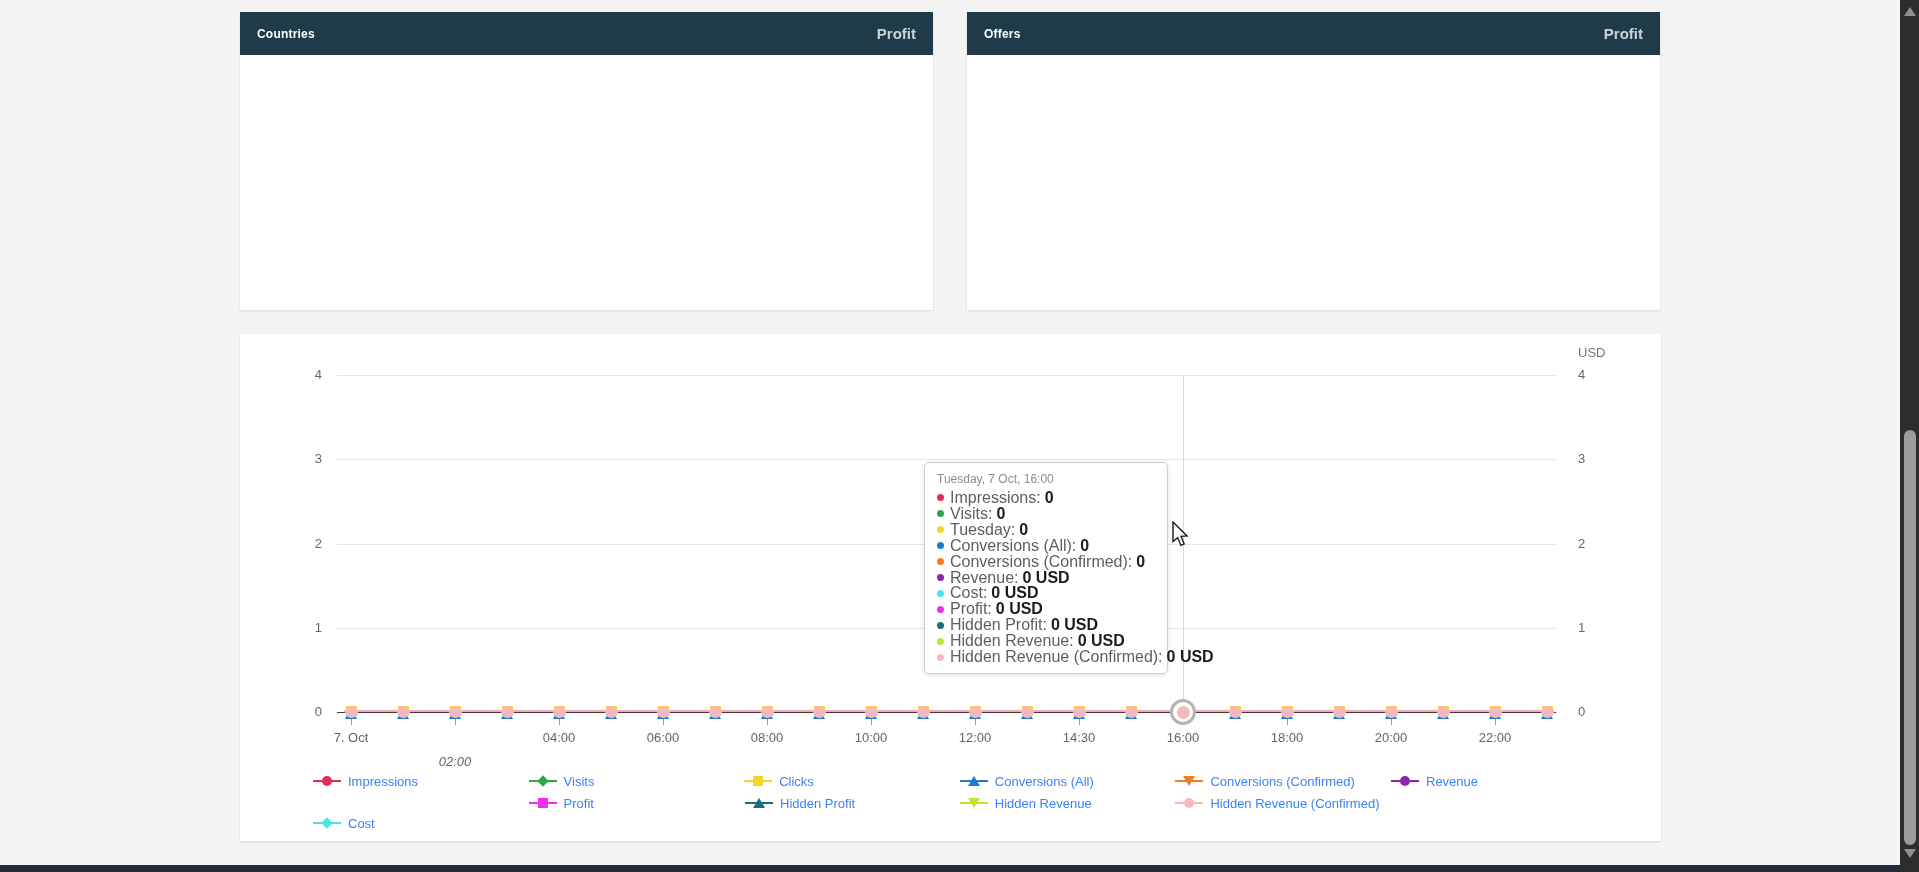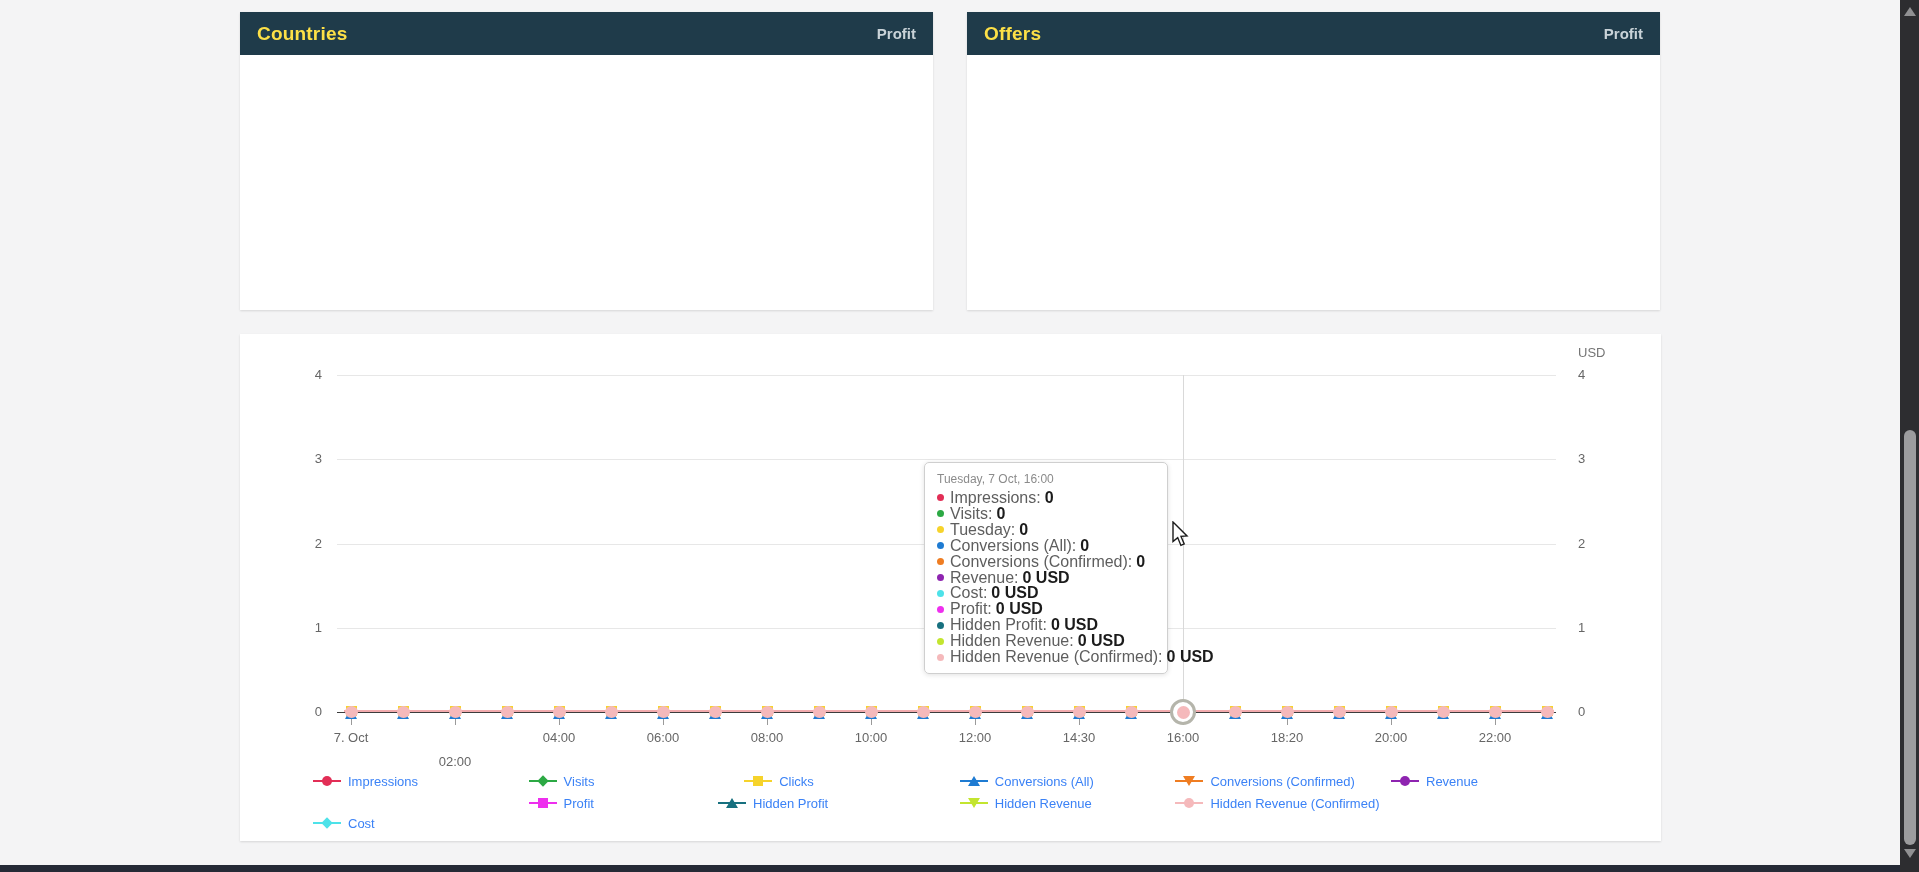--- a/index.html
+++ b/index.html
@@ -8,21 +8,21 @@
   .page { position:relative; width:1919px; height:872px; background:#f4f4f5; overflow:hidden; }
 
   
   .card { position:absolute; background:#fff; box-shadow:0 1px 2px rgba(0,0,0,.12); }
   #countries-card { left:240px; top:12px; width:693px; height:298px; }
   #offers-card    { left:967px; top:12px; width:693px; height:298px; }
   #chart-card     { left:240px; top:334px; width:1421px; height:507px; }
 
   .card-header { height:43px; background:#1f3b4a; display:flex; align-items:center;
                  justify-content:space-between; padding:0 17px; }
-  .card-title  { color:#fde047; font-size:19px; font-weight:bold; letter-spacing:.2px; }
+  .card-title  { color:#ffffff; font-size:12px; font-weight:bold; letter-spacing:.2px; }
   .card-metric { color:#c9d3d8; font-size:15px; font-weight:bold; }
 
   
   .empty-state { position:absolute; left:0; top:43px; right:0; bottom:0;
                  display:flex; flex-direction:column; align-items:center; padding-top:90px; }
   .empty-icon { width:46px; height:41px; margin-bottom:12px; }
   .ei-top { width:46px; height:22px; background:#c9c9ca; border-radius:6px; }
   .ei-bottom { width:46px; height:15px; background:#c9c9ca; border-radius:5px; margin-top:4px;
                display:flex; align-items:center; justify-content:flex-end; padding-right:8px; gap:3px; }
   .ei-bottom i { width:4px; height:4px; background:#fff; border-radius:50%; }
@@ -130,37 +130,37 @@
         <div class="gridline" style="left: 97px; top: 41px; width: 1219px;"></div>
         <div class="axis-label left" style="left: 30px; top: 33px;">4</div>
         <div class="axis-label" style="left: 1338px; top: 33px;">4</div>
         <div class="unit-label" style="left: 1338px; top: 11px;">USD</div>
         <div class="crosshair" style="left: 943px; top: 41px; height: 337px;"></div>
         <div class="zero-series-line" style="left: 104px; top: 376px; width: 1210px;"></div>
         <div class="zero-axis" style="left: 97px; top: 378px; width: 1219px;"></div>
         <div class="x-tick" style="left: 111px; top: 381px;"></div>
         <div class="x-label" style="left: 79px; top: 396px;">7. Oct</div>
         <div class="x-tick" style="left: 215px; top: 381px;"></div>
-        <div class="x-label" style="left: 183px; top: 420px;">02:00</div>
+        <div class="x-label" style="left: 183px; top: 420px; font-style: italic;">02:00</div>
         <div class="x-tick" style="left: 319px; top: 381px;"></div>
         <div class="x-label" style="left: 287px; top: 396px;">04:00</div>
         <div class="x-tick" style="left: 423px; top: 381px;"></div>
         <div class="x-label" style="left: 391px; top: 396px;">06:00</div>
         <div class="x-tick" style="left: 527px; top: 381px;"></div>
         <div class="x-label" style="left: 495px; top: 396px;">08:00</div>
         <div class="x-tick" style="left: 631px; top: 381px;"></div>
         <div class="x-label" style="left: 599px; top: 396px;">10:00</div>
         <div class="x-tick" style="left: 735px; top: 381px;"></div>
         <div class="x-label" style="left: 703px; top: 396px;">12:00</div>
         <div class="x-tick" style="left: 839px; top: 381px;"></div>
         <div class="x-label" style="left: 807px; top: 396px;">14:30</div>
         <div class="x-tick" style="left: 943px; top: 381px;"></div>
         <div class="x-label" style="left: 911px; top: 396px;">16:00</div>
         <div class="x-tick" style="left: 1047px; top: 381px;"></div>
-        <div class="x-label" style="left: 1015px; top: 396px;">18:20</div>
+        <div class="x-label" style="left: 1015px; top: 396px;">18:00</div>
         <div class="x-tick" style="left: 1151px; top: 381px;"></div>
         <div class="x-label" style="left: 1119px; top: 396px;">20:00</div>
         <div class="x-tick" style="left: 1255px; top: 381px;"></div>
         <div class="x-label" style="left: 1223px; top: 396px;">22:00</div>
         <div class="pt" style="left: 104.5px; top: 371.5px;">
           <div class="pt-y" style="background: rgb(246, 211, 43);"></div>
           <div class="pt-b" style="border-bottom: 11px solid rgb(30, 123, 210);"></div>
           <div class="pt-p" style="background: rgb(245, 185, 187);"></div>
         </div>
         <div class="pt" style="left: 156.5px; top: 371.5px;">
@@ -387,21 +387,21 @@
           </div>
           <span class="legend-label">Cost</span>
         </div>
         <div class="legend-item" style="left: 288.6px; top: 461px;">
           <div class="legend-marker">
             <div class="lg-line" style="background: rgb(238, 47, 238);"></div>
             <div class="lg-shape lg-square" style="background: rgb(238, 47, 238);"></div>
           </div>
           <span class="legend-label">Profit</span>
         </div>
-        <div class="legend-item" style="left: 478px; top: 461px;">
+        <div class="legend-item" style="left: 505px; top: 461px;">
           <div class="legend-marker">
             <div class="lg-line" style="background: rgb(23, 112, 127);"></div>
             <div class="lg-shape lg-tri-up" style="border-bottom-color: rgb(23, 112, 127);"></div>
           </div>
           <span class="legend-label">Hidden Profit</span>
         </div>
         <div class="legend-item" style="left: 719.8px; top: 461px;">
           <div class="legend-marker">
             <div class="lg-line" style="background: rgb(195, 229, 47);"></div>
             <div class="lg-shape lg-tri-down" style="border-top-color: rgb(195, 229, 47);"></div>

